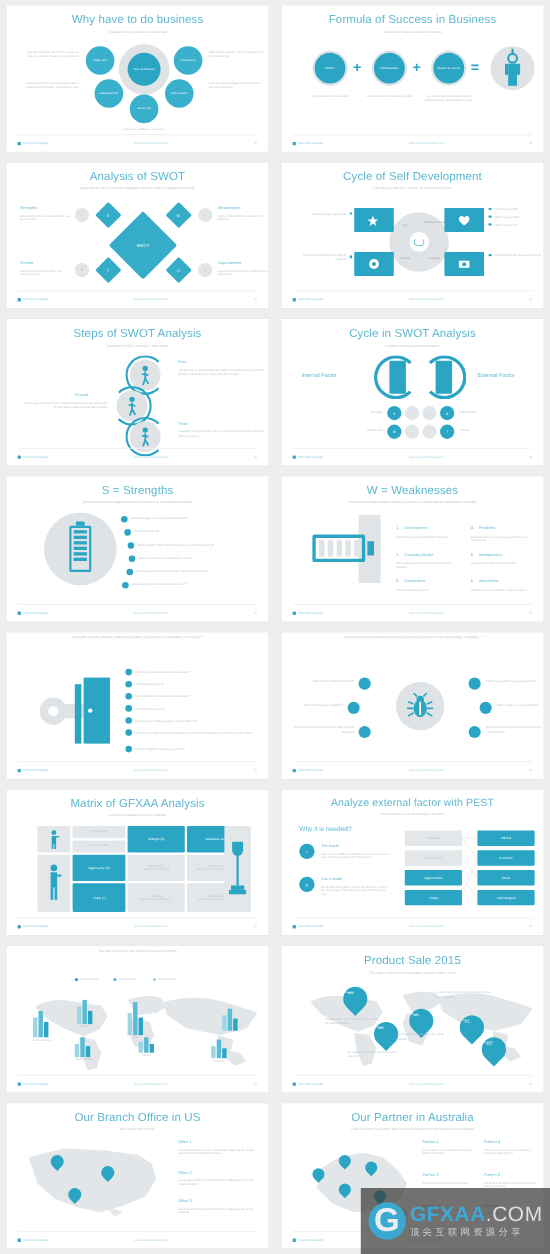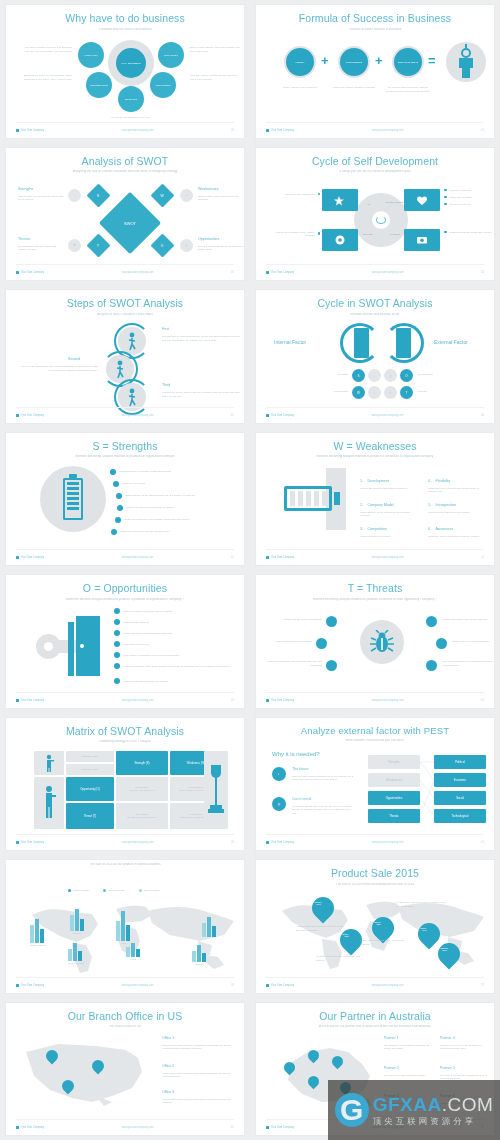--- a/index.html
+++ b/index.html
@@ -495,21 +495,20 @@
         <span class="ftxt">Your Own Company</span>
           </div>
       <span class="fmid">www.yourowncompany.com</span>
       <span class="fnum">01</span>
     </div>
   </div>
     </div>
 
   <div class="cellwrap">
   <div class="slide">
-    <div class="title">O = Opportunities</div>
     <div class="subtitle">Elements become analysis material to produce a potential of organization / company ?</div>
     <div class="body">
       <div style="position:absolute;left:32px;top:38px;width:46px;height:13px;background:#dfe3e5;"></div>
       <div style="position:absolute;left:30px;top:32px;width:25px;height:25px;border-radius:50%;background:#dfe3e5;"></div>
       <div style="position:absolute;left:38px;top:40px;width:9px;height:9px;border-radius:50%;background:#fff;"></div>
       <div style="position:absolute;left:70px;top:14px;width:24px;height:60px;background:#2aa5c4;"></div>
       <div style="position:absolute;left:62px;top:20px;width:6px;height:54px;background:#2aa5c4;"></div>
       <div style="position:absolute;left:74px;top:42px;width:4px;height:4px;border-radius:50%;background:#fff;"></div>
       <div class="rowitem" style="left:108px;top:6px;">
         <span class="bullet" style="width:6px;height:6px"></span>
@@ -546,21 +545,20 @@
         <span class="ftxt">Your Own Company</span>
           </div>
       <span class="fmid">www.yourowncompany.com</span>
       <span class="fnum">01</span>
     </div>
   </div>
     </div>
 
   <div class="cellwrap">
   <div class="slide">
-    <div class="title">T = Threats</div>
     <div class="subtitle">Element becoming analysis material to produce a element of what opportunity / company ?</div>
     <div class="body">
       <div class="circ grayc" style="left:104px;top:18px;width:44px;height:44px;"></div>
       <svg style="position:absolute;left:114px;top:28px" width="24" height="24" viewBox="0 0 24 24">
         <ellipse cx="12" cy="14" rx="6" ry="8" fill="#2aa5c4"></ellipse>
         <circle cx="12" cy="6" r="3.4" fill="#2aa5c4"></circle>
         <path d="M9 3 L6 0 M15 3 L18 0" stroke="#2aa5c4" stroke-width="1.5"></path>
         <path d="M6 10 L1 8 M6 14 L0 14 M6 18 L1 21 M18 10 L23 8 M18 14 L24 14 M18 18 L23 21" stroke="#2aa5c4" stroke-width="1.5"></path>
         <rect x="11.2" y="8" width="1.6" height="12" fill="#fff"></rect>
       </svg>
@@ -583,21 +581,21 @@
         <span class="ftxt">Your Own Company</span>
           </div>
       <span class="fmid">www.yourowncompany.com</span>
       <span class="fnum">01</span>
     </div>
   </div>
     </div>
 
   <div class="cellwrap">
   <div class="slide">
-    <div class="title">Matrix of SWOT Analysis</div>
+    <div class="title">Matrix of GFXAA Analysis</div>
     <div class="subtitle">Combining strategy of SWOT analysis</div>
     <div class="body">
       <div class="bxg" style="left:28px;top:6px;width:30px;height:24px;">
         <svg style="position:absolute;left:10px;top:3px" width="10" height="18" viewBox="0 0 10 18">
               <circle cx="5" cy="3" r="2.2" fill="#2aa5c4"></circle>
               <rect x="3" y="6" width="4" height="8" fill="#2aa5c4"></rect>
               <rect x="3" y="14" width="1.5" height="4" fill="#2aa5c4"></rect>
               <rect x="5.5" y="14" width="1.5" height="4" fill="#2aa5c4"></rect>
               <rect x="7" y="6" width="3" height="1.4" fill="#2aa5c4"></rect>
             </svg>

